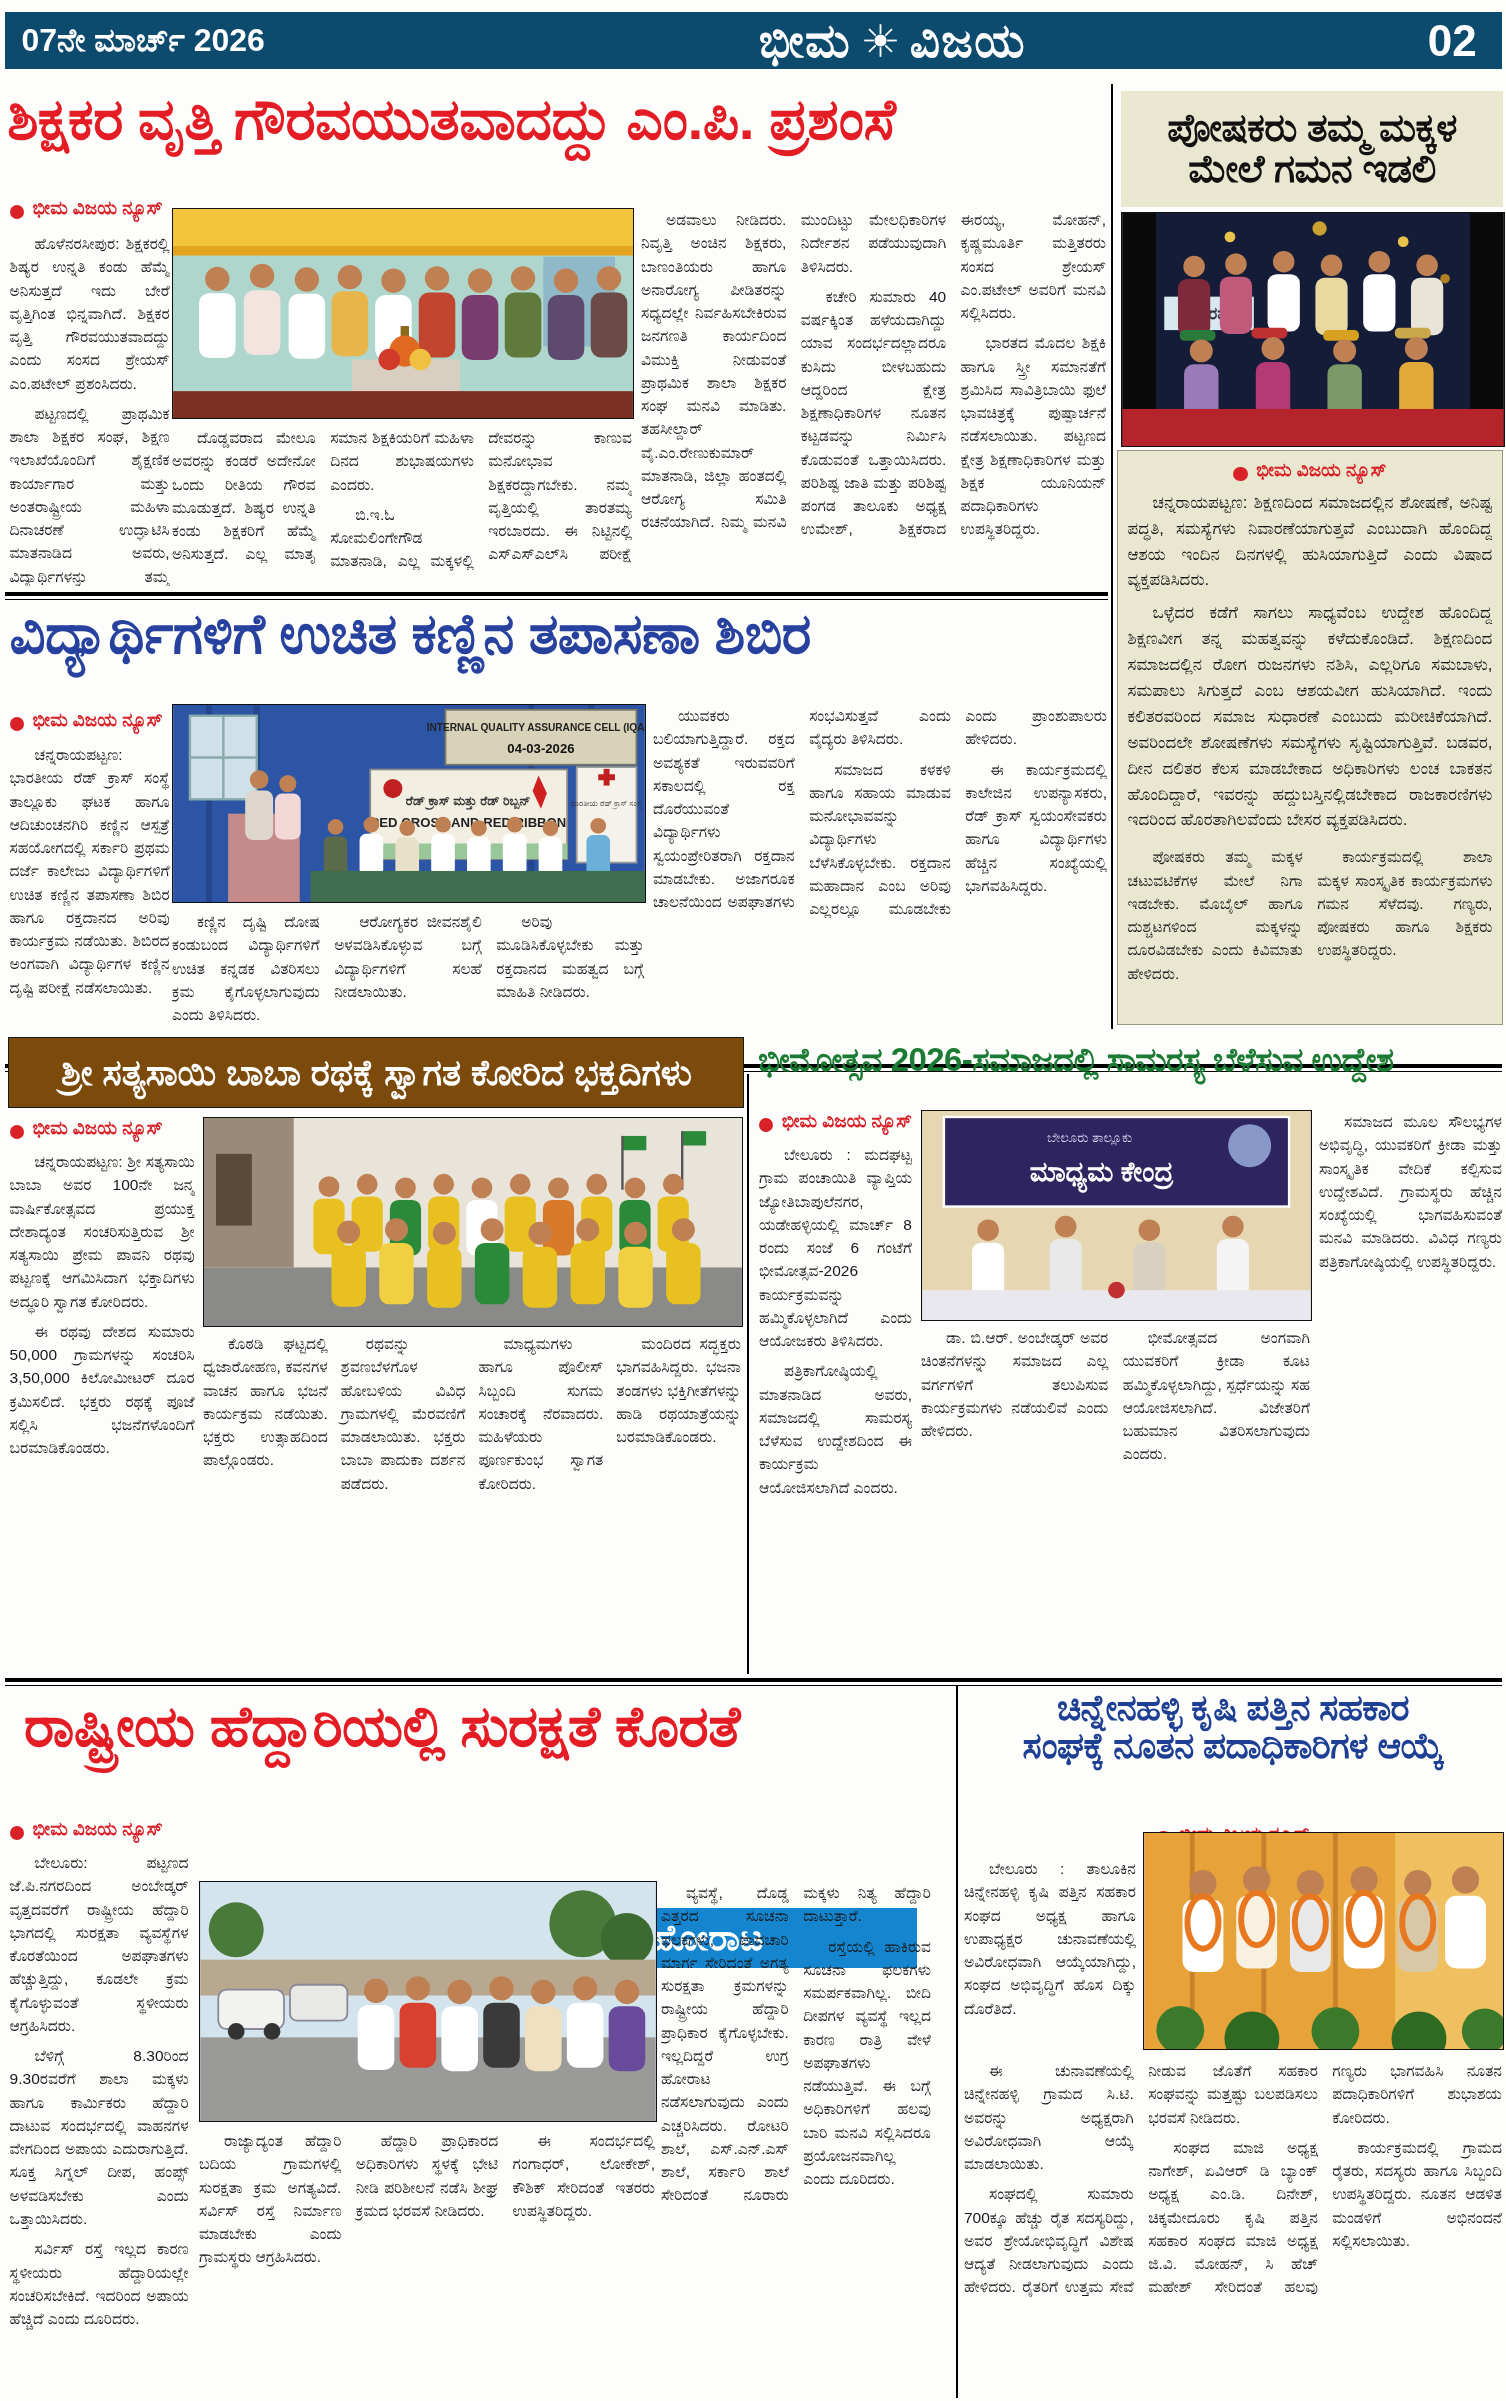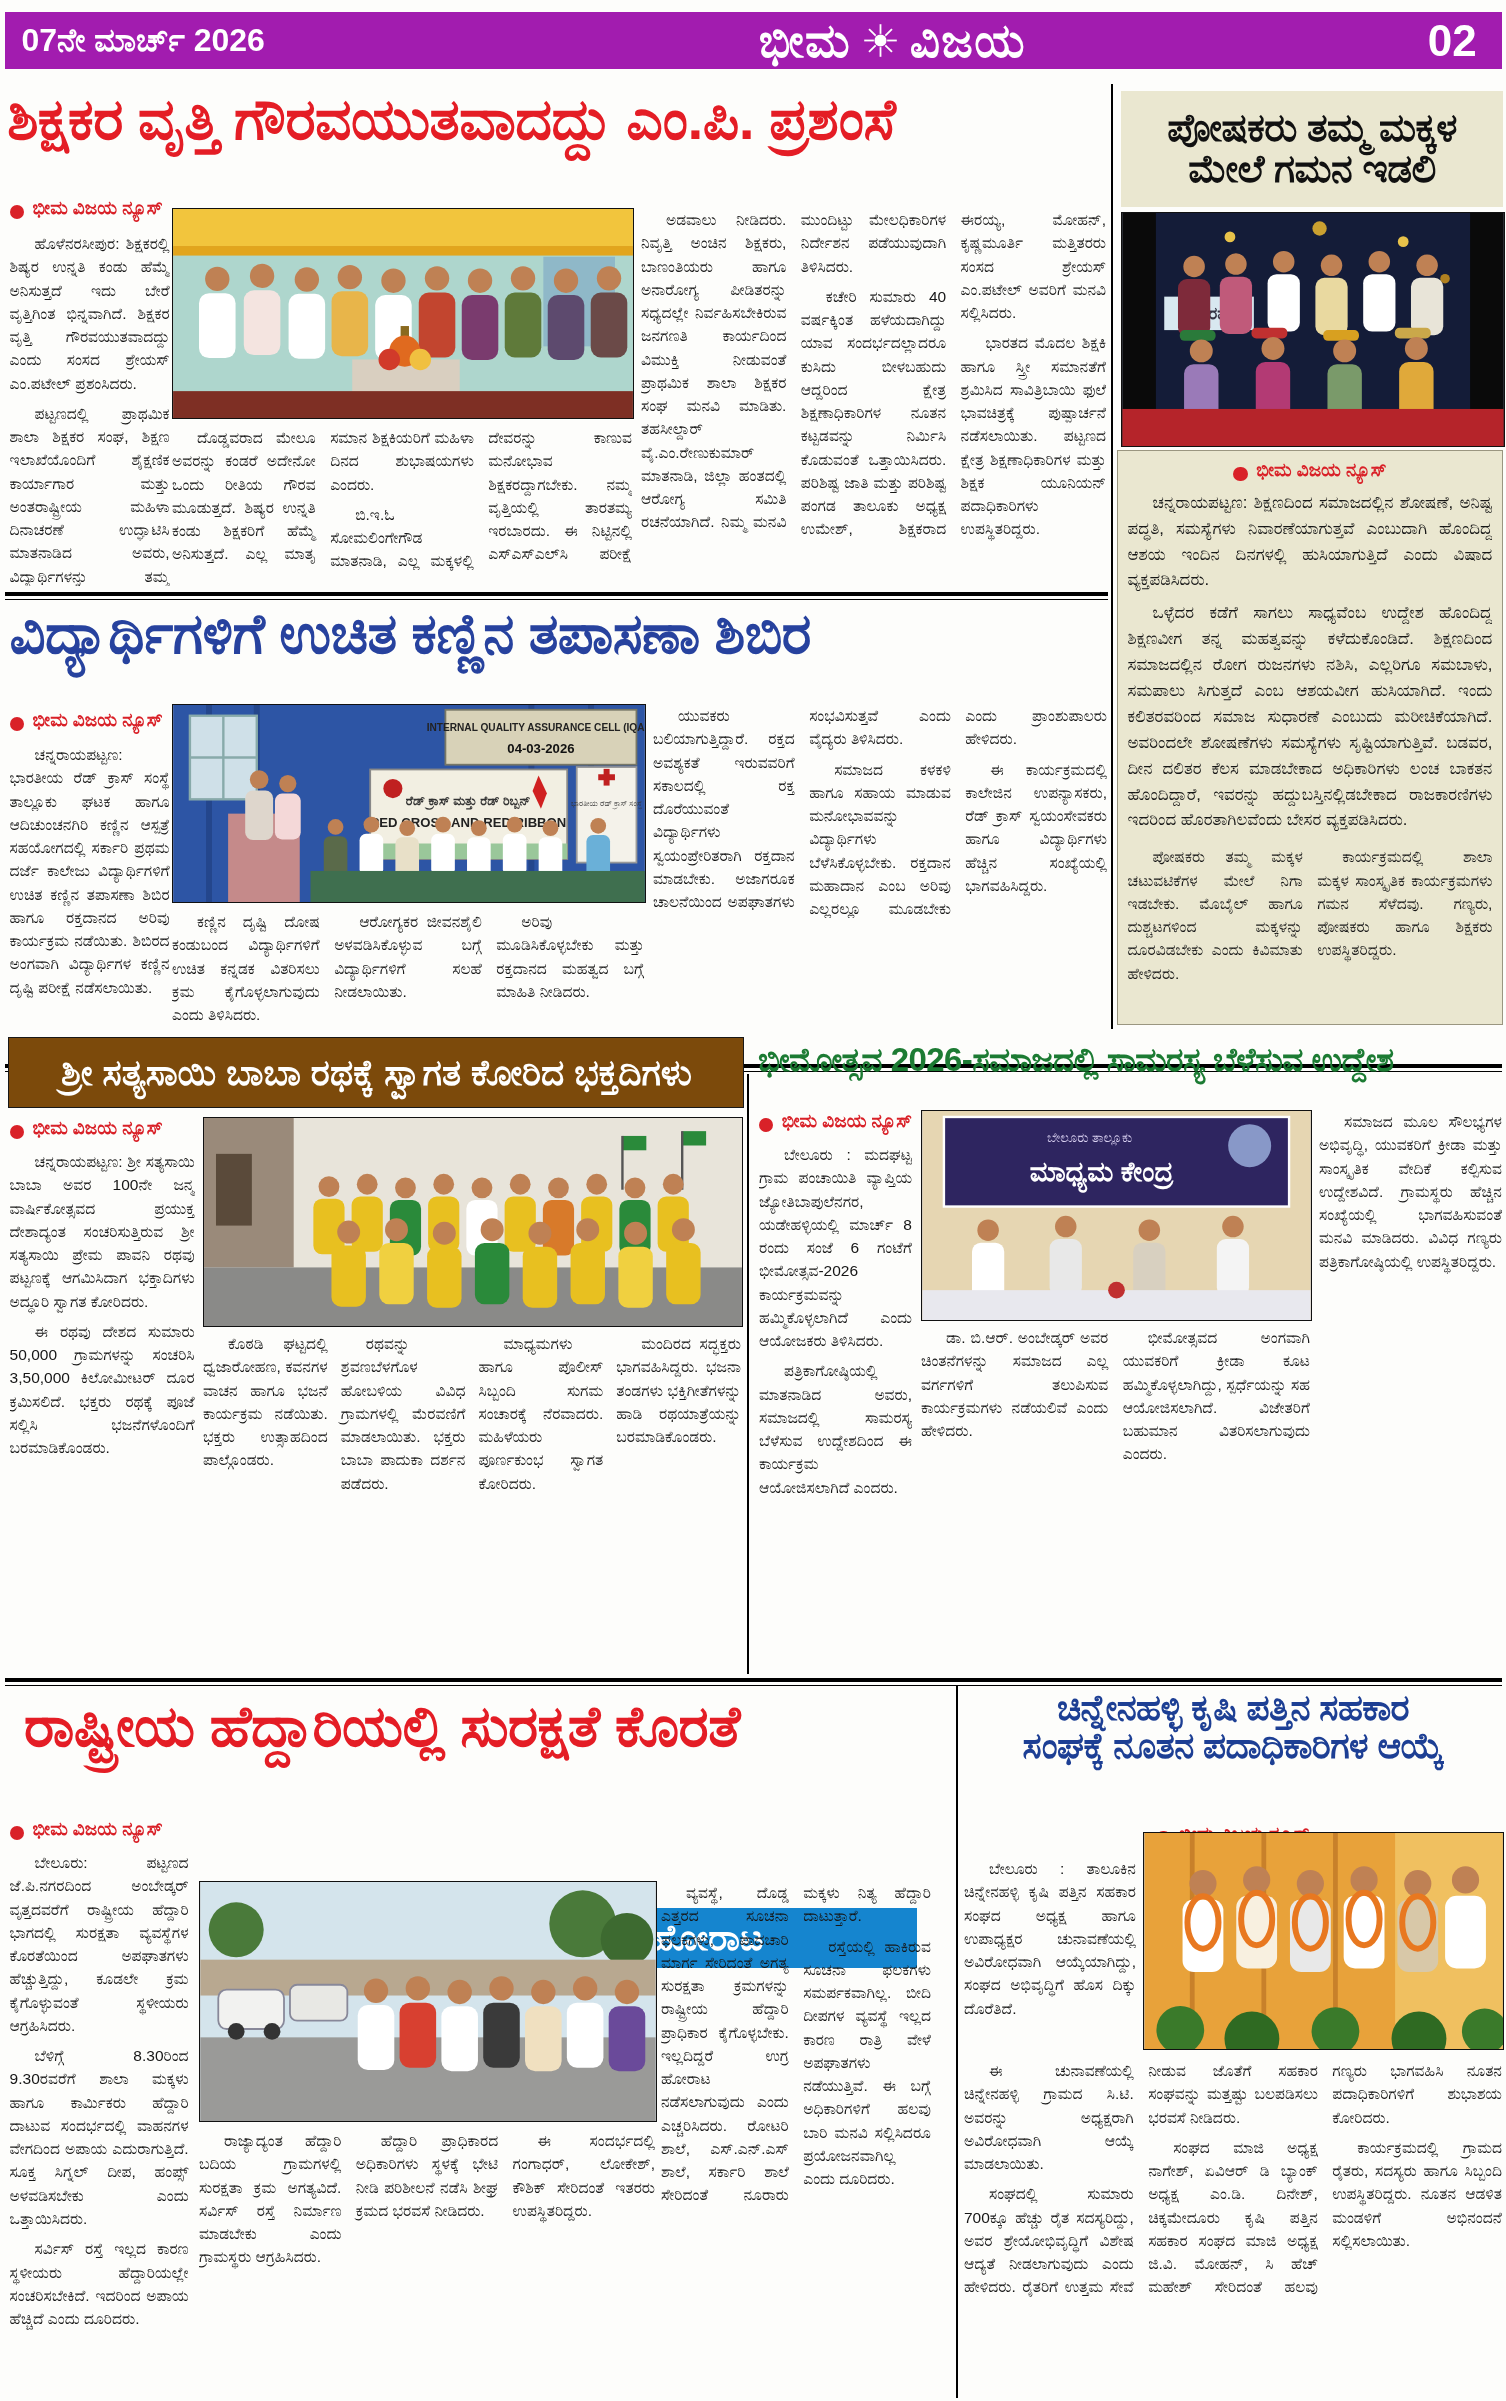--- a/index.html
+++ b/index.html
@@ -1,20 +1,20 @@
 <!DOCTYPE html>
 <html style="font-size:9.6px"><head>
 <meta charset="utf-8">
 <style>
   html,body{margin:0;padding:0;background:#777;}
   .page{position:relative;width:1507px;height:2401px;background:#fdfdfb;
         font-family:"Liberation Sans","DejaVu Sans",sans-serif;overflow:hidden;}
   .abs{position:absolute;}
   
-  .mast{background:#a21caf;color:#fff;display:flex;align-items:center;}
+  .mast{background:#0c4a6e;color:#fff;display:flex;align-items:center;}
   .mast .date{font-size:32px;font-weight:700;padding-left:16.7px;width:335px;}
   .mast .title{flex:1;text-align:center;font-size:47px;font-weight:800;letter-spacing:1.2px;
                display:flex;align-items:center;justify-content:center;gap:12px;}
   .mast .pageno{font-size:44px;font-weight:800;padding-right:25px;}
   
   .hl{font-weight:800;letter-spacing:-0.6px;white-space:nowrap;overflow:hidden;line-height:1.05;}
   .hl-red{color:#e41d25;}
   .hl-navy{color:#27429e;}
   .hl-green{color:#1c7b33;}
   .hl-center{text-align:center;white-space:normal;}

